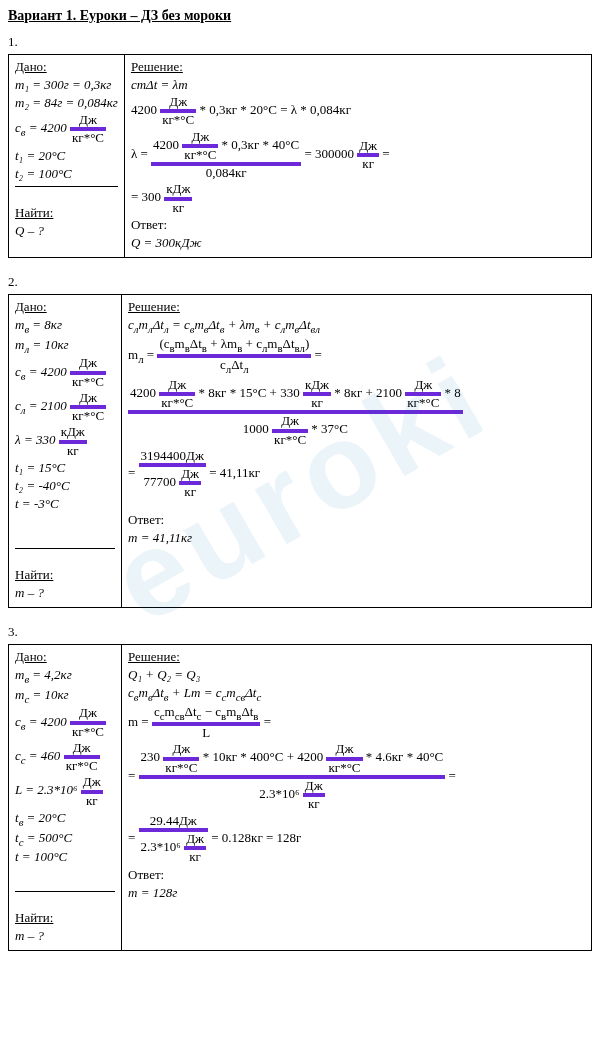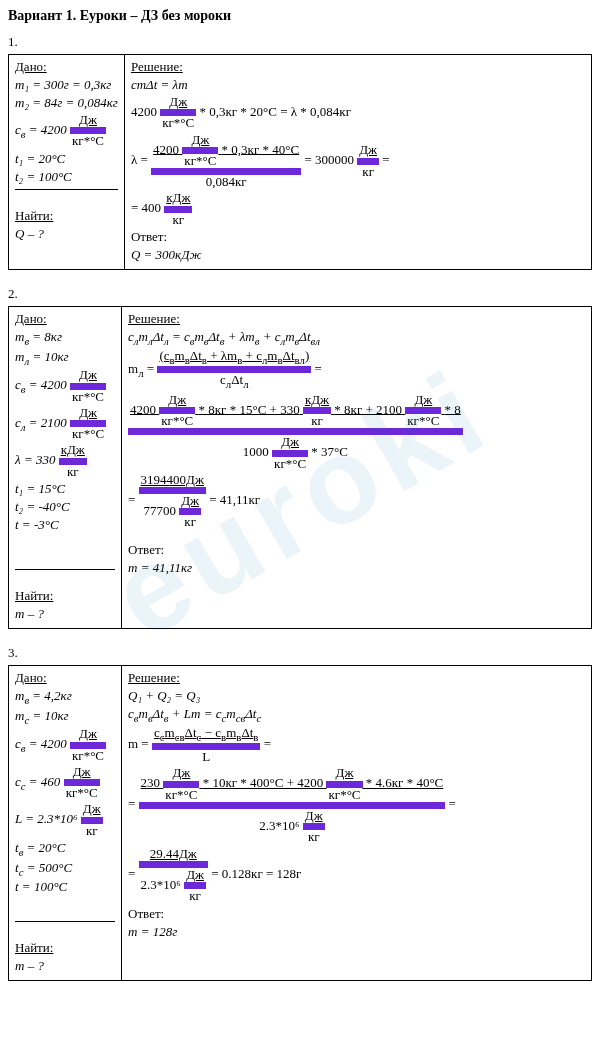--- a/index.html
+++ b/index.html
@@ -22,20 +22,21 @@
       color: rgba(0, 120, 180, 0.08);
       pointer-events: none;
       z-index: 100;
       letter-spacing: 8px;
       font-family: Arial, sans-serif;
     }
     .header {
       font-weight: bold;
       font-size: 14px;
       margin-bottom: 10px;
+      text-decoration: underline;
     }
     .problem-num {
       margin: 6px 0 4px 0;
     }
     table.problem {
       border-collapse: collapse;
       width: 100%;
       margin-bottom: 16px;
     }
     table.problem td {
@@ -50,21 +51,21 @@
     td.solution {
       border-bottom: none;
     }
     .u { text-decoration: underline; }
     .frac {
       display: inline-block;
       vertical-align: middle;
       text-align: center;
       line-height: 1.1;
     }
-    .frac .num { display: block; border-bottom: 7px solid #6d28d9; padding: 0 2px; text-decoration: underline; }
+    .frac .num { display: block; border-bottom: 4px solid #6d28d9; padding: 0 2px; }
     .frac .den { display: block; padding: 0 2px; }
     .line { margin: 2px 0; white-space: nowrap; }
     .sect-label {
       border-top: 1px solid #000;
       padding-top: 18px;
       margin-top: 4px;
     }
   </style>
 </head>
 <body>
@@ -106,21 +107,21 @@
             <span class="frac"><span class="num">Дж</span><span class="den">кг*°C</span></span>
             <span>* 0,3кг * 40°C</span>
           </span>
           <span class="den">0,084кг</span>
         </span>
         <span>= 300000</span>
         <span class="frac"><span class="num">Дж</span><span class="den">кг</span></span>
         <span>=</span>
       </div>
       <div class="line">
-        <span>= 400</span>
+        <span>= 300</span>
         <span class="frac"><span class="num">кДж</span><span class="den">кг</span></span>
       </div>
       <div class="line">Ответ:</div>
       <div class="line"><i>Q = 300кДж</i></div>
     </td>
   </tr>
 </tbody>
   </table>
 
 <div class="problem-num">2.</div>

